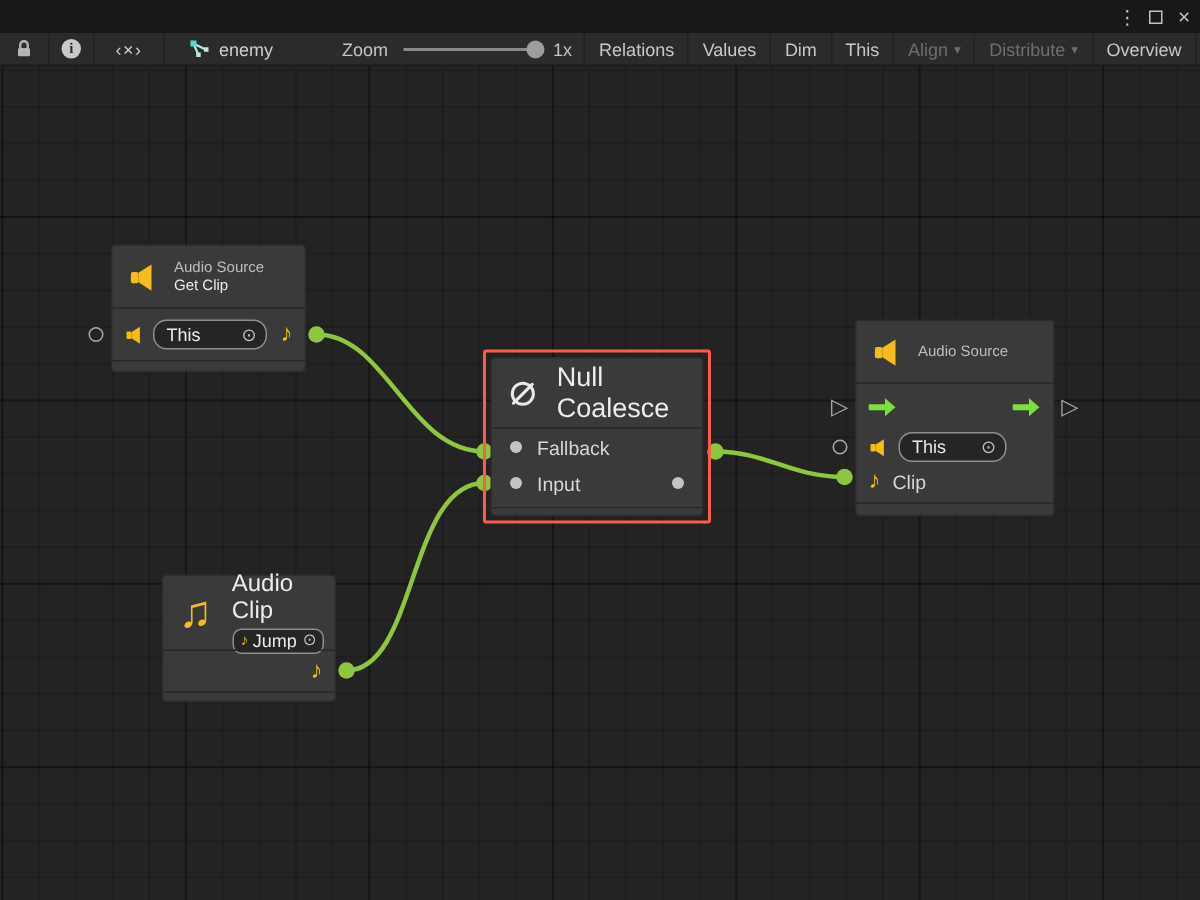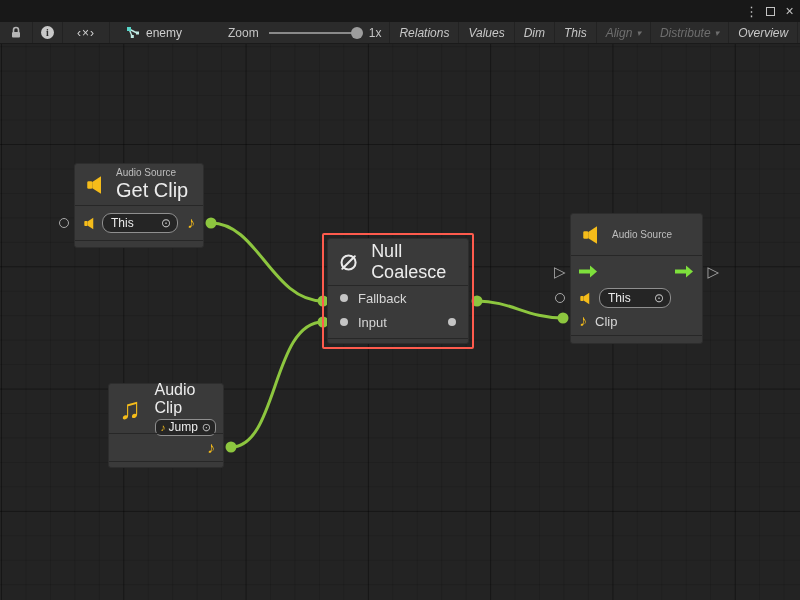--- a/index.html
+++ b/index.html
@@ -17,21 +17,21 @@
   .win-controls .wbtn { width:17px; height:20px; display:flex; align-items:center; justify-content:center;
                         color:#c2c2c2; font-size:14px; cursor:default; }
   .wbtn.menu { font-size:13px; letter-spacing:0; }
   .maxbox { width:9px; height:9px; border:1.5px solid #c2c2c2; }
 
   
   .toolbar { height:22px; background:#2b2b2b; display:flex; align-items:stretch;
              font-size:12px; color:#c8c8c8; border-bottom:1px solid #1a1a1a; }
   .tcell { display:flex; align-items:center; padding:0 8px; border-right:1px solid #222; }
   .tcell.noborder { border-right:none; }
-  .tbtn { display:flex; align-items:center; padding:0 9px; border-right:1px solid #222; white-space:nowrap;font-style:italic; }
+  .tbtn { display:flex; align-items:center; padding:0 9px; border-right:1px solid #222; white-space:nowrap; }
   .tbtn.disabled { color:#6e6e6e; }
   .right-group { margin-left:auto; display:flex; align-items:stretch; border-left:1px solid #222; }
   .lock-svg, .graph-svg { display:block; }
   .info-circle { width:13px; height:13px; border-radius:50%; background:#c9c9c9; color:#2b2b2b;
                  font-size:10px; font-weight:bold; display:flex; align-items:center; justify-content:center;
                  font-family:"Liberation Serif", serif; }
   .code-glyph { font-size:12px; color:#cfcfcf; letter-spacing:1px; }
   .graph-name { margin-left:6px; color:#cfcfcf; }
   .zoom-label { margin-left:46px; color:#c4c4c4; }
   .slider { width:92px; height:2px; background:#8a8a8a; position:relative; margin:0 8px 0 10px; }
@@ -53,21 +53,21 @@
   .wires { position:absolute; left:0; top:0; width:800px; height:556px; pointer-events:none; }
   .wire { fill:none; stroke:var(--wire-green,#8dc63f); stroke-width:3; }
   .wire-dot { fill:var(--wire-green,#8dc63f); }
 
   
   .node { position:absolute; background:#3a3a3a; border:1px solid #2d2d2d; border-radius:3px;
           display:flex; flex-direction:column; }
   .node-header { display:flex; align-items:center; padding:0 10px; }
   .node-titles { display:flex; flex-direction:column; line-height:1.15; }
   .node-subtitle { font-size:10px; color:#bdbdbd; }
-  .node-title { font-size:20px; color:#ececec; }
+  .node-title { font-size:10px; color:#ececec; }
   .sep { height:1px; background:#272727; flex:none; }
   .node-footer { flex:1; background:#3a3a3a; border-radius:0 0 3px 3px; }
   .node-row { display:flex; align-items:center; padding:0 8px; position:relative; }
   .port-dot { width:8px; height:8px; border-radius:50%; background:#c4c4c4; flex:none; }
   .port-label { font-size:13px; color:#d6d6d6; margin-left:10px; }
   .speaker { color:var(--icon-yellow,#f5bc1a); flex:none; }
   .note { color:var(--icon-yellow,#f5bc1a); font-size:16px; line-height:1; }
   .field { display:inline-flex; align-items:center; height:20px; background:#252525;
            border:1px solid #8f8f8f; border-radius:9px; padding:0 6px 0 8px; }
   .field .fval { font-size:12px; color:#ececec; flex:1; }

